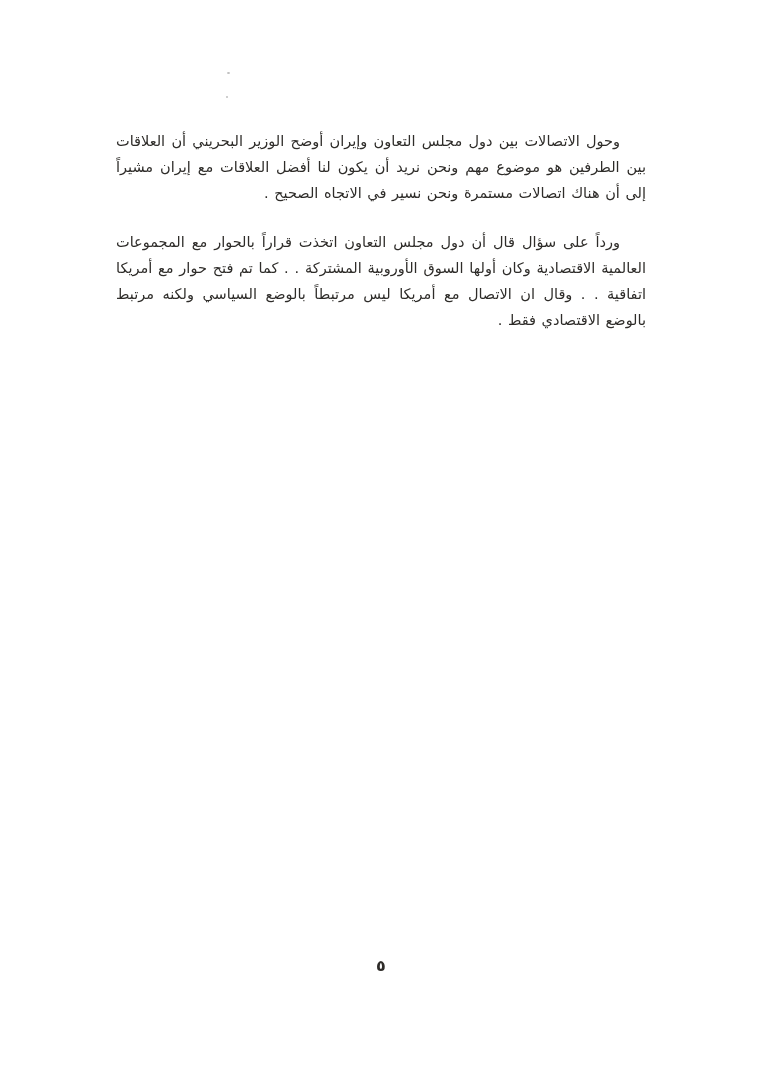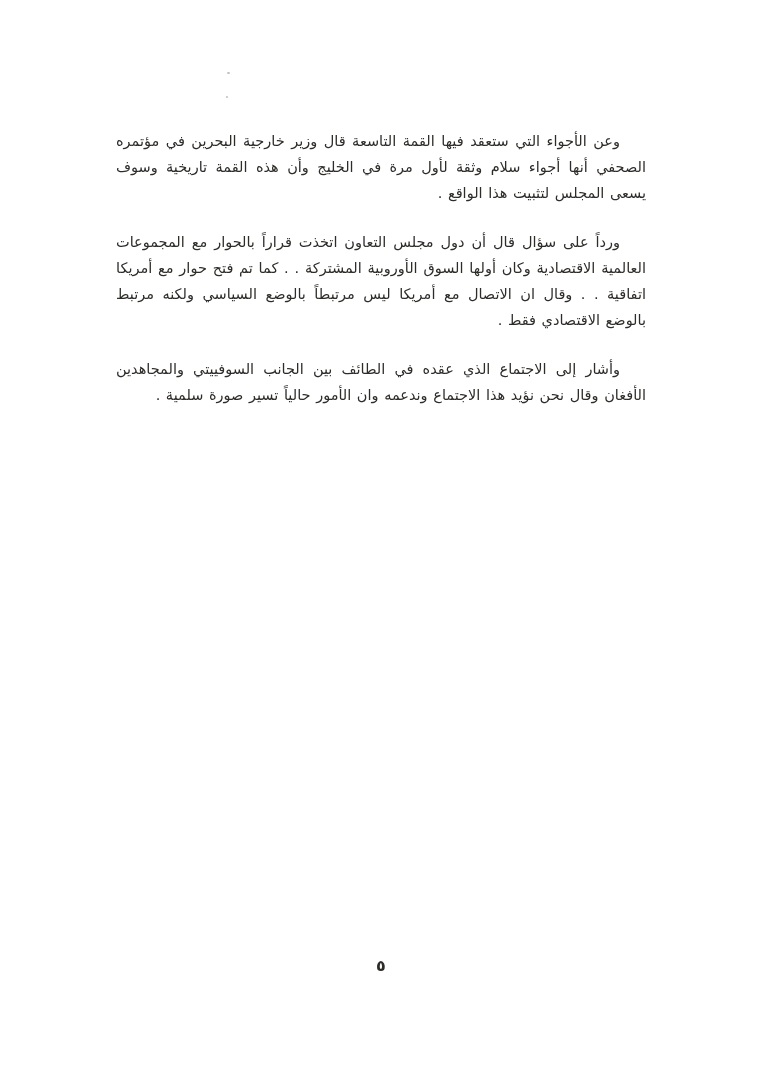--- a/index.html
+++ b/index.html
@@ -57,20 +57,19 @@
 </style>
 </head>
 <body>
 
 <div class="page">
 
   <span class="scan-speck speck-1"></span>
   <span class="scan-speck speck-2"></span>
 
   <div class="text-block">
-    <p>وعن الأجواء التي ستعقد فيها القمة التاسعة قال وزير خارجية البحرين في مؤتمره الصحفي أنها أجواء سلام وثقة لأول مرة في الخليج وأن هذه القمة تاريخية وسوف يسعى المجلس لتثبيت هذا الواقع .</p>
+    <p>وحول الاتصالات بين دول مجلس التعاون وإيران أوضح الوزير البحريني أن العلاقات بين الطرفين هو موضوع مهم ونحن نريد أن يكون لنا أفضل العلاقات مع إيران مشيراً إلى أن هناك اتصالات مستمرة ونحن نسير في الاتجاه الصحيح .</p>
     <p>ورداً على سؤال قال أن دول مجلس التعاون اتخذت قراراً بالحوار مع المجموعات العالمية الاقتصادية وكان أولها السوق الأوروبية المشتركة . . كما تم فتح حوار مع أمريكا اتفاقية . . وقال ان الاتصال مع أمريكا ليس مرتبطاً بالوضع السياسي ولكنه مرتبط بالوضع الاقتصادي فقط .</p>
-    <p>وأشار إلى الاجتماع الذي عقده في الطائف بين الجانب السوفييتي والمجاهدين الأفغان وقال نحن نؤيد هذا الاجتماع وندعمه وان الأمور حالياً تسير صورة سلمية .</p>
   </div>
 
   <div class="page-number">٥</div>
 
 </div>
 
 </body></html>

